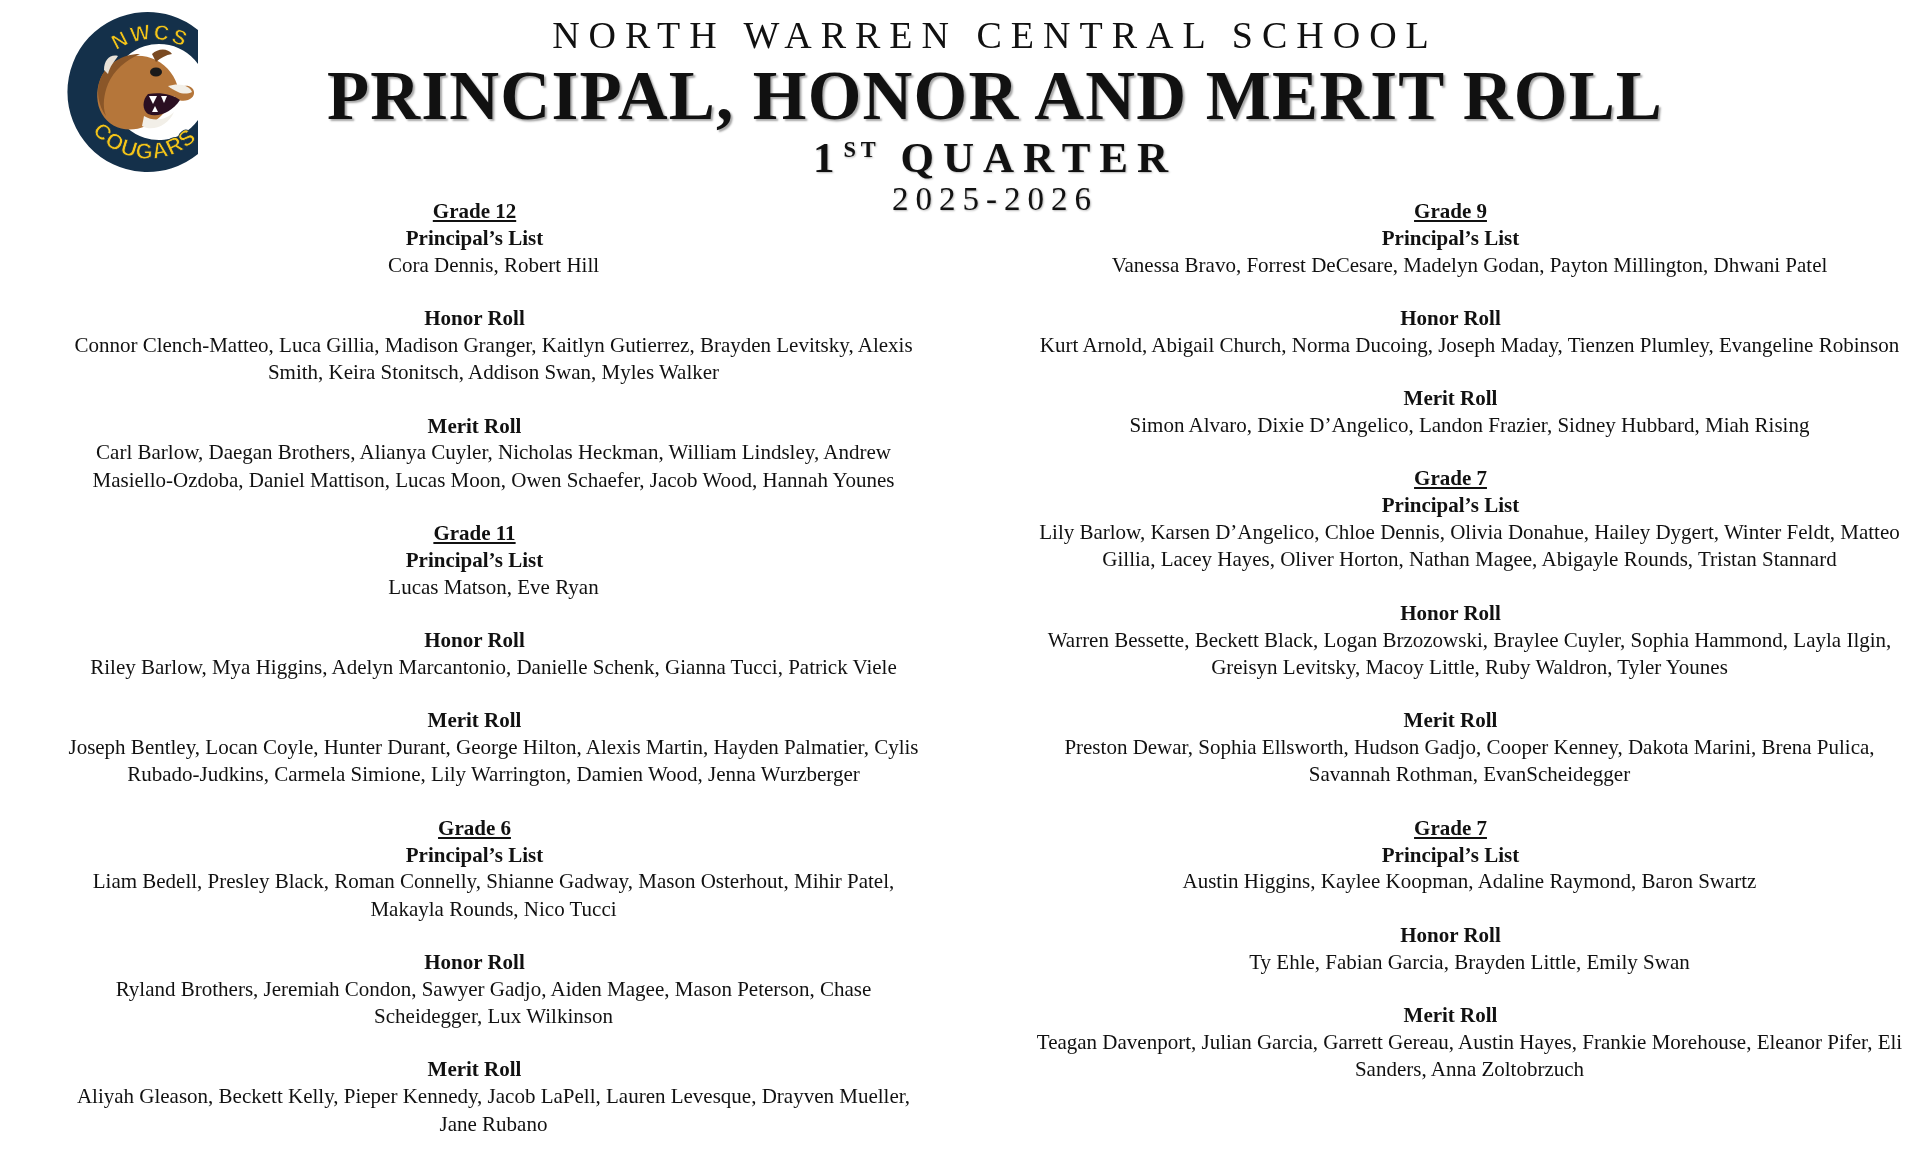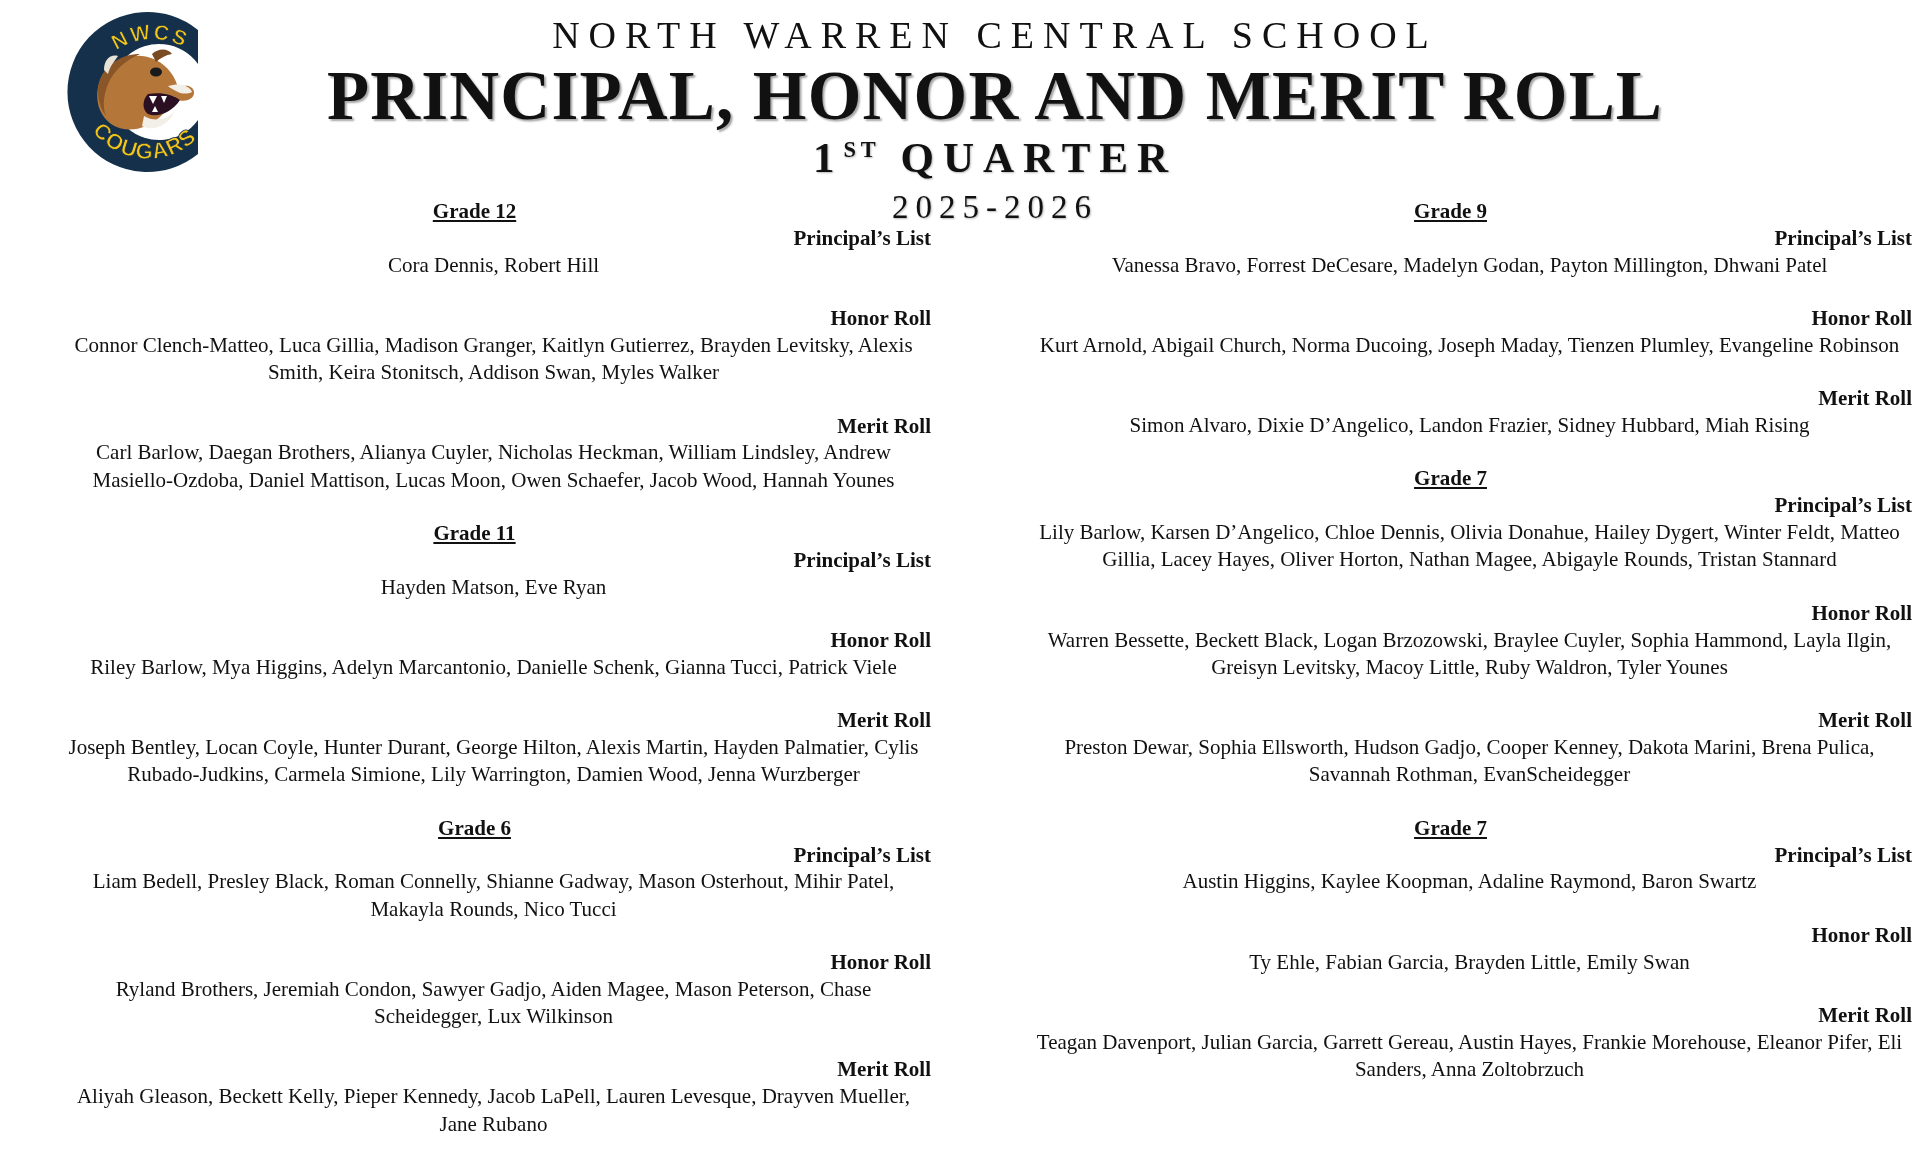--- a/index.html
+++ b/index.html
@@ -63,21 +63,21 @@
   .quarter-line sup {
     font-size: 0.52em;
     letter-spacing: 5px;
     vertical-align: super;
   }
   .school-year {
     font-size: 33px;
     letter-spacing: 7px;
     font-weight: 400;
     line-height: 1.05;
-    margin-top: 10px;
+    margin-top: 2px;
     text-shadow: 1px 1px 2px rgba(0,0,0,0.28);
   }
 
   
   .columns {
     position: absolute;
     top: 198px;
     left: 0;
     width: 1920px;
     display: flex;
@@ -92,21 +92,21 @@
 
   .grade-heading {
     text-align: center;
     font-weight: 700;
     font-size: 21px;
     text-decoration: underline;
     text-underline-offset: 2px;
     line-height: 1.28;
   }
   .list-heading {
-    text-align: right;
+    text-align: center;
     font-weight: 700;
     font-size: 21px;
     line-height: 1.28;
   }
   .names {
     text-align: center;
     font-size: 21px;
     line-height: 1.30;
     padding: 0 6px;
     margin-left: 38px;
@@ -185,21 +185,21 @@
       <div class="gap-after-names"></div>
       <div class="list-heading">Merit Roll</div>
       <div class="names">Carl Barlow, Daegan Brothers, Alianya Cuyler, Nicholas Heckman, William Lindsley, Andrew Masiello-Ozdoba, Daniel Mattison, Lucas Moon, Owen Schaefer, Jacob Wood, Hannah Younes</div>
     </div>
 
     <div class="gap-before-grade"></div>
 
     <div class="block">
       <div class="grade-heading">Grade 11</div>
       <div class="list-heading">Principal’s List</div>
-      <div class="names">Hayden Matson, Eve Ryan</div>
+      <div class="names">Lucas Matson, Eve Ryan</div>
       <div class="gap-after-names"></div>
       <div class="list-heading">Honor Roll</div>
       <div class="names">Riley Barlow, Mya Higgins, Adelyn Marcantonio, Danielle Schenk, Gianna Tucci, Patrick Viele</div>
       <div class="gap-after-names"></div>
       <div class="list-heading">Merit Roll</div>
       <div class="names">Joseph Bentley, Locan Coyle, Hunter Durant, George Hilton, Alexis Martin, Hayden Palmatier, Cylis Rubado-Judkins, Carmela Simione, Lily Warrington, Damien Wood, Jenna Wurzberger</div>
     </div>
 
     <div class="gap-before-grade"></div>
 

